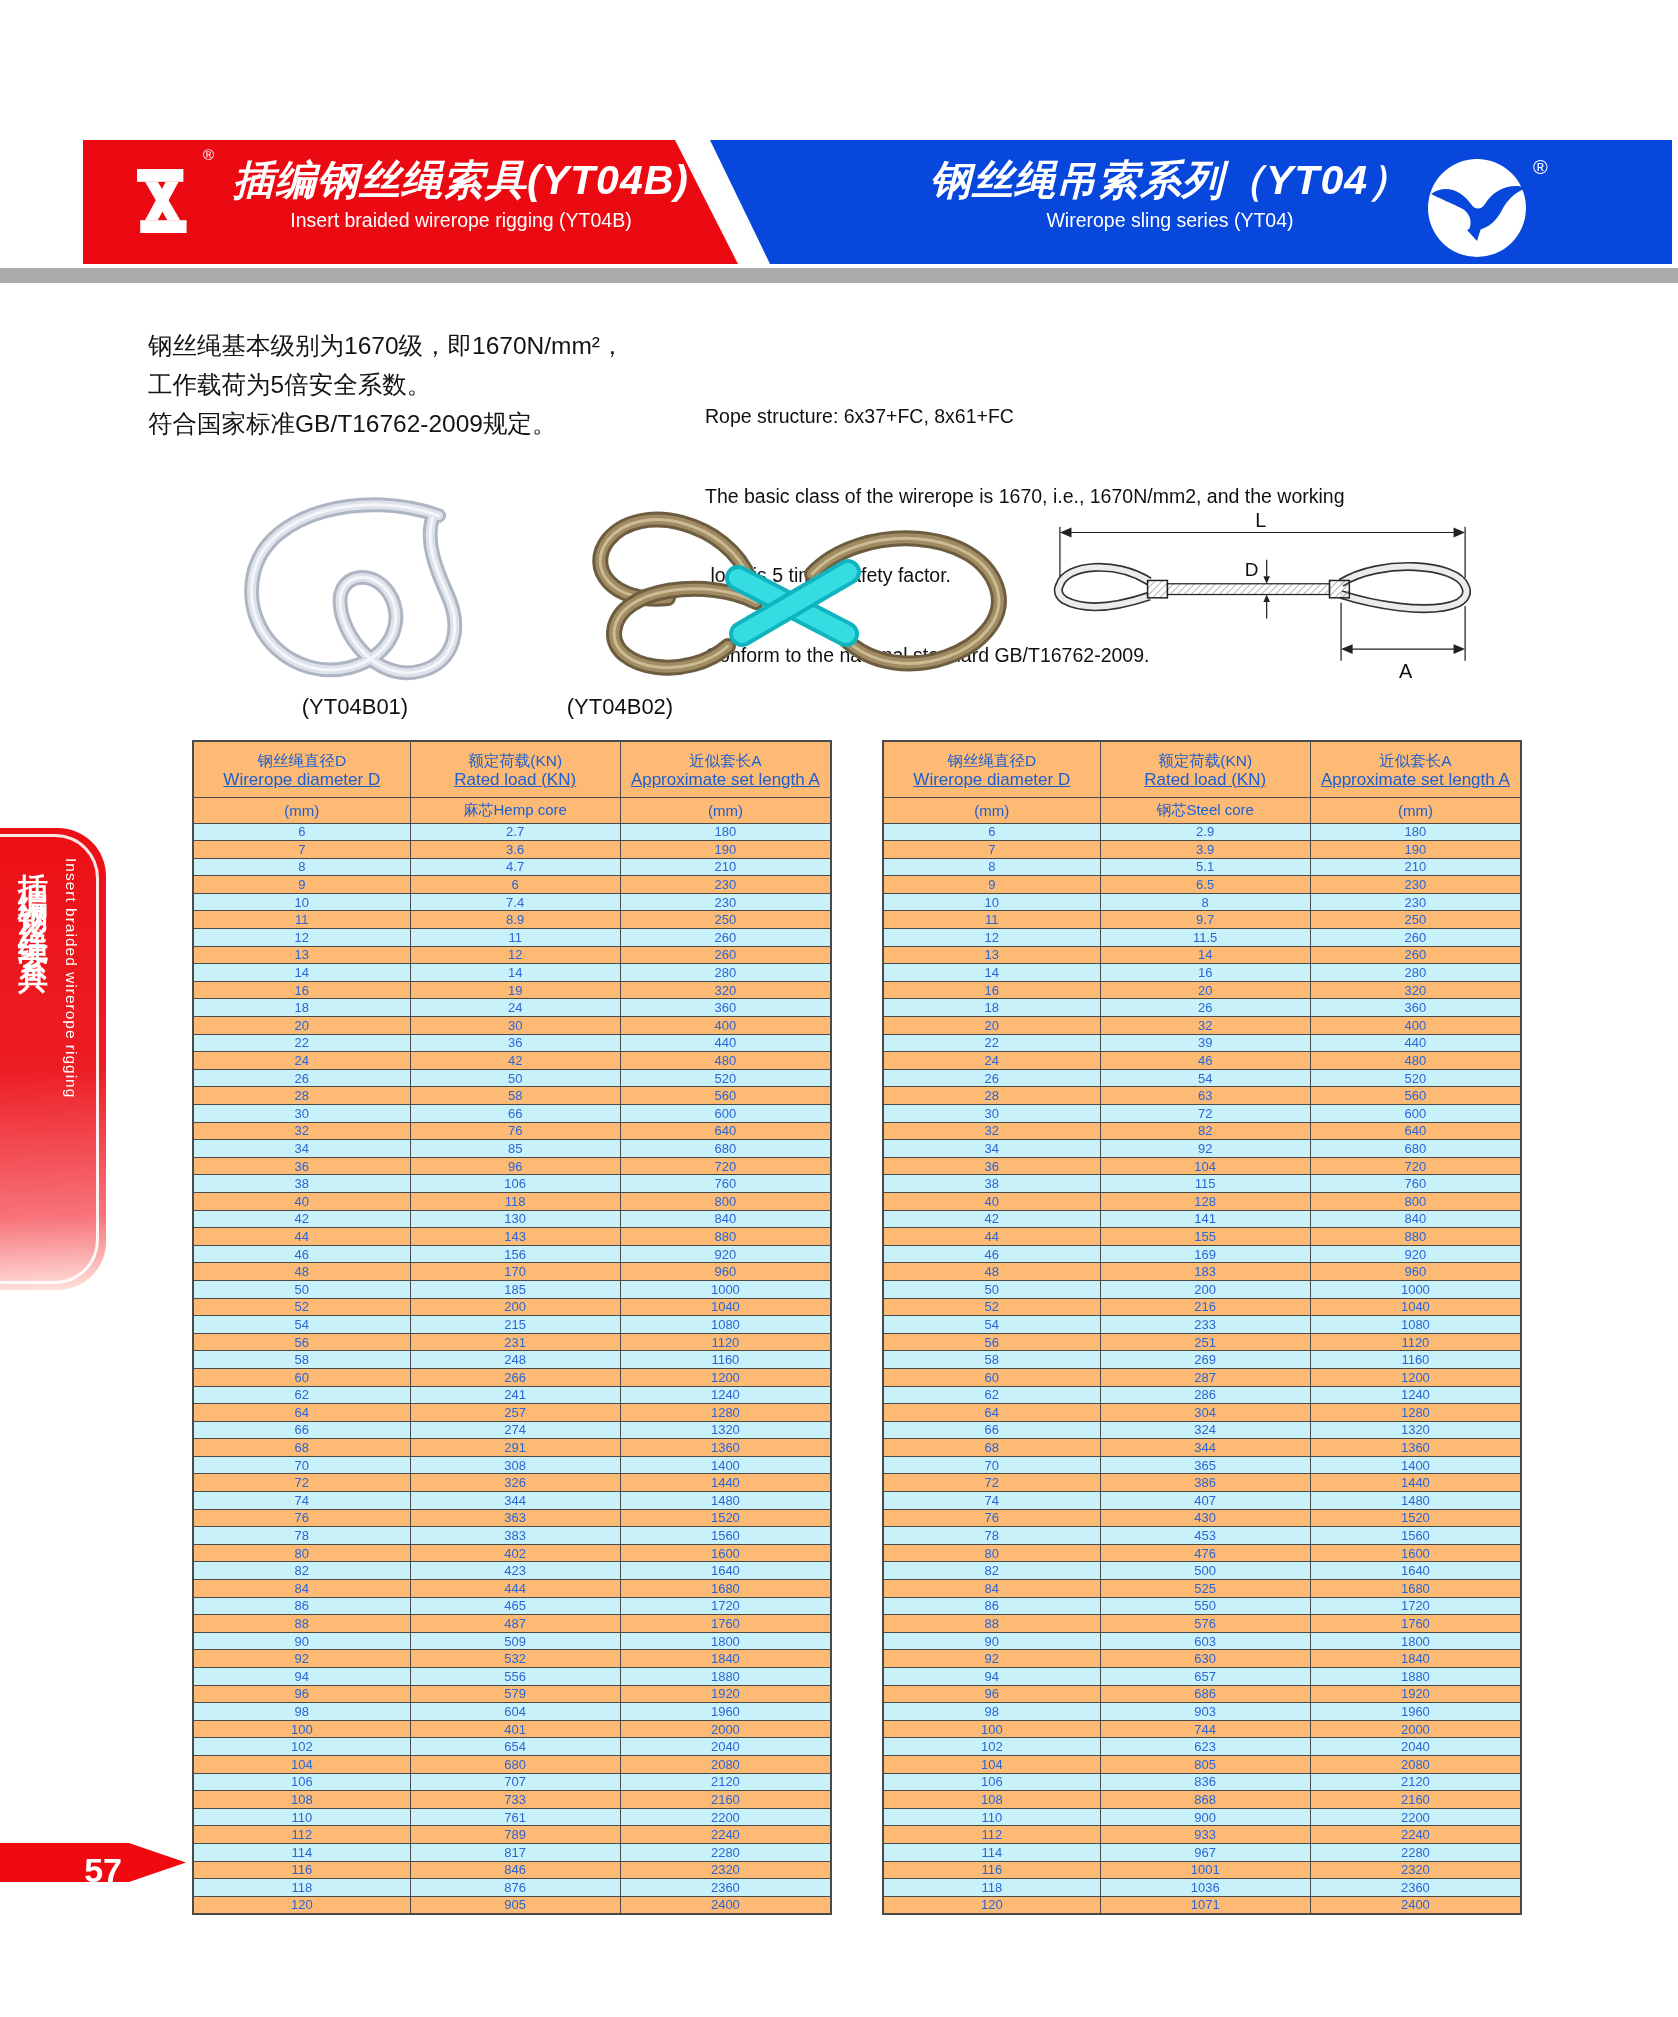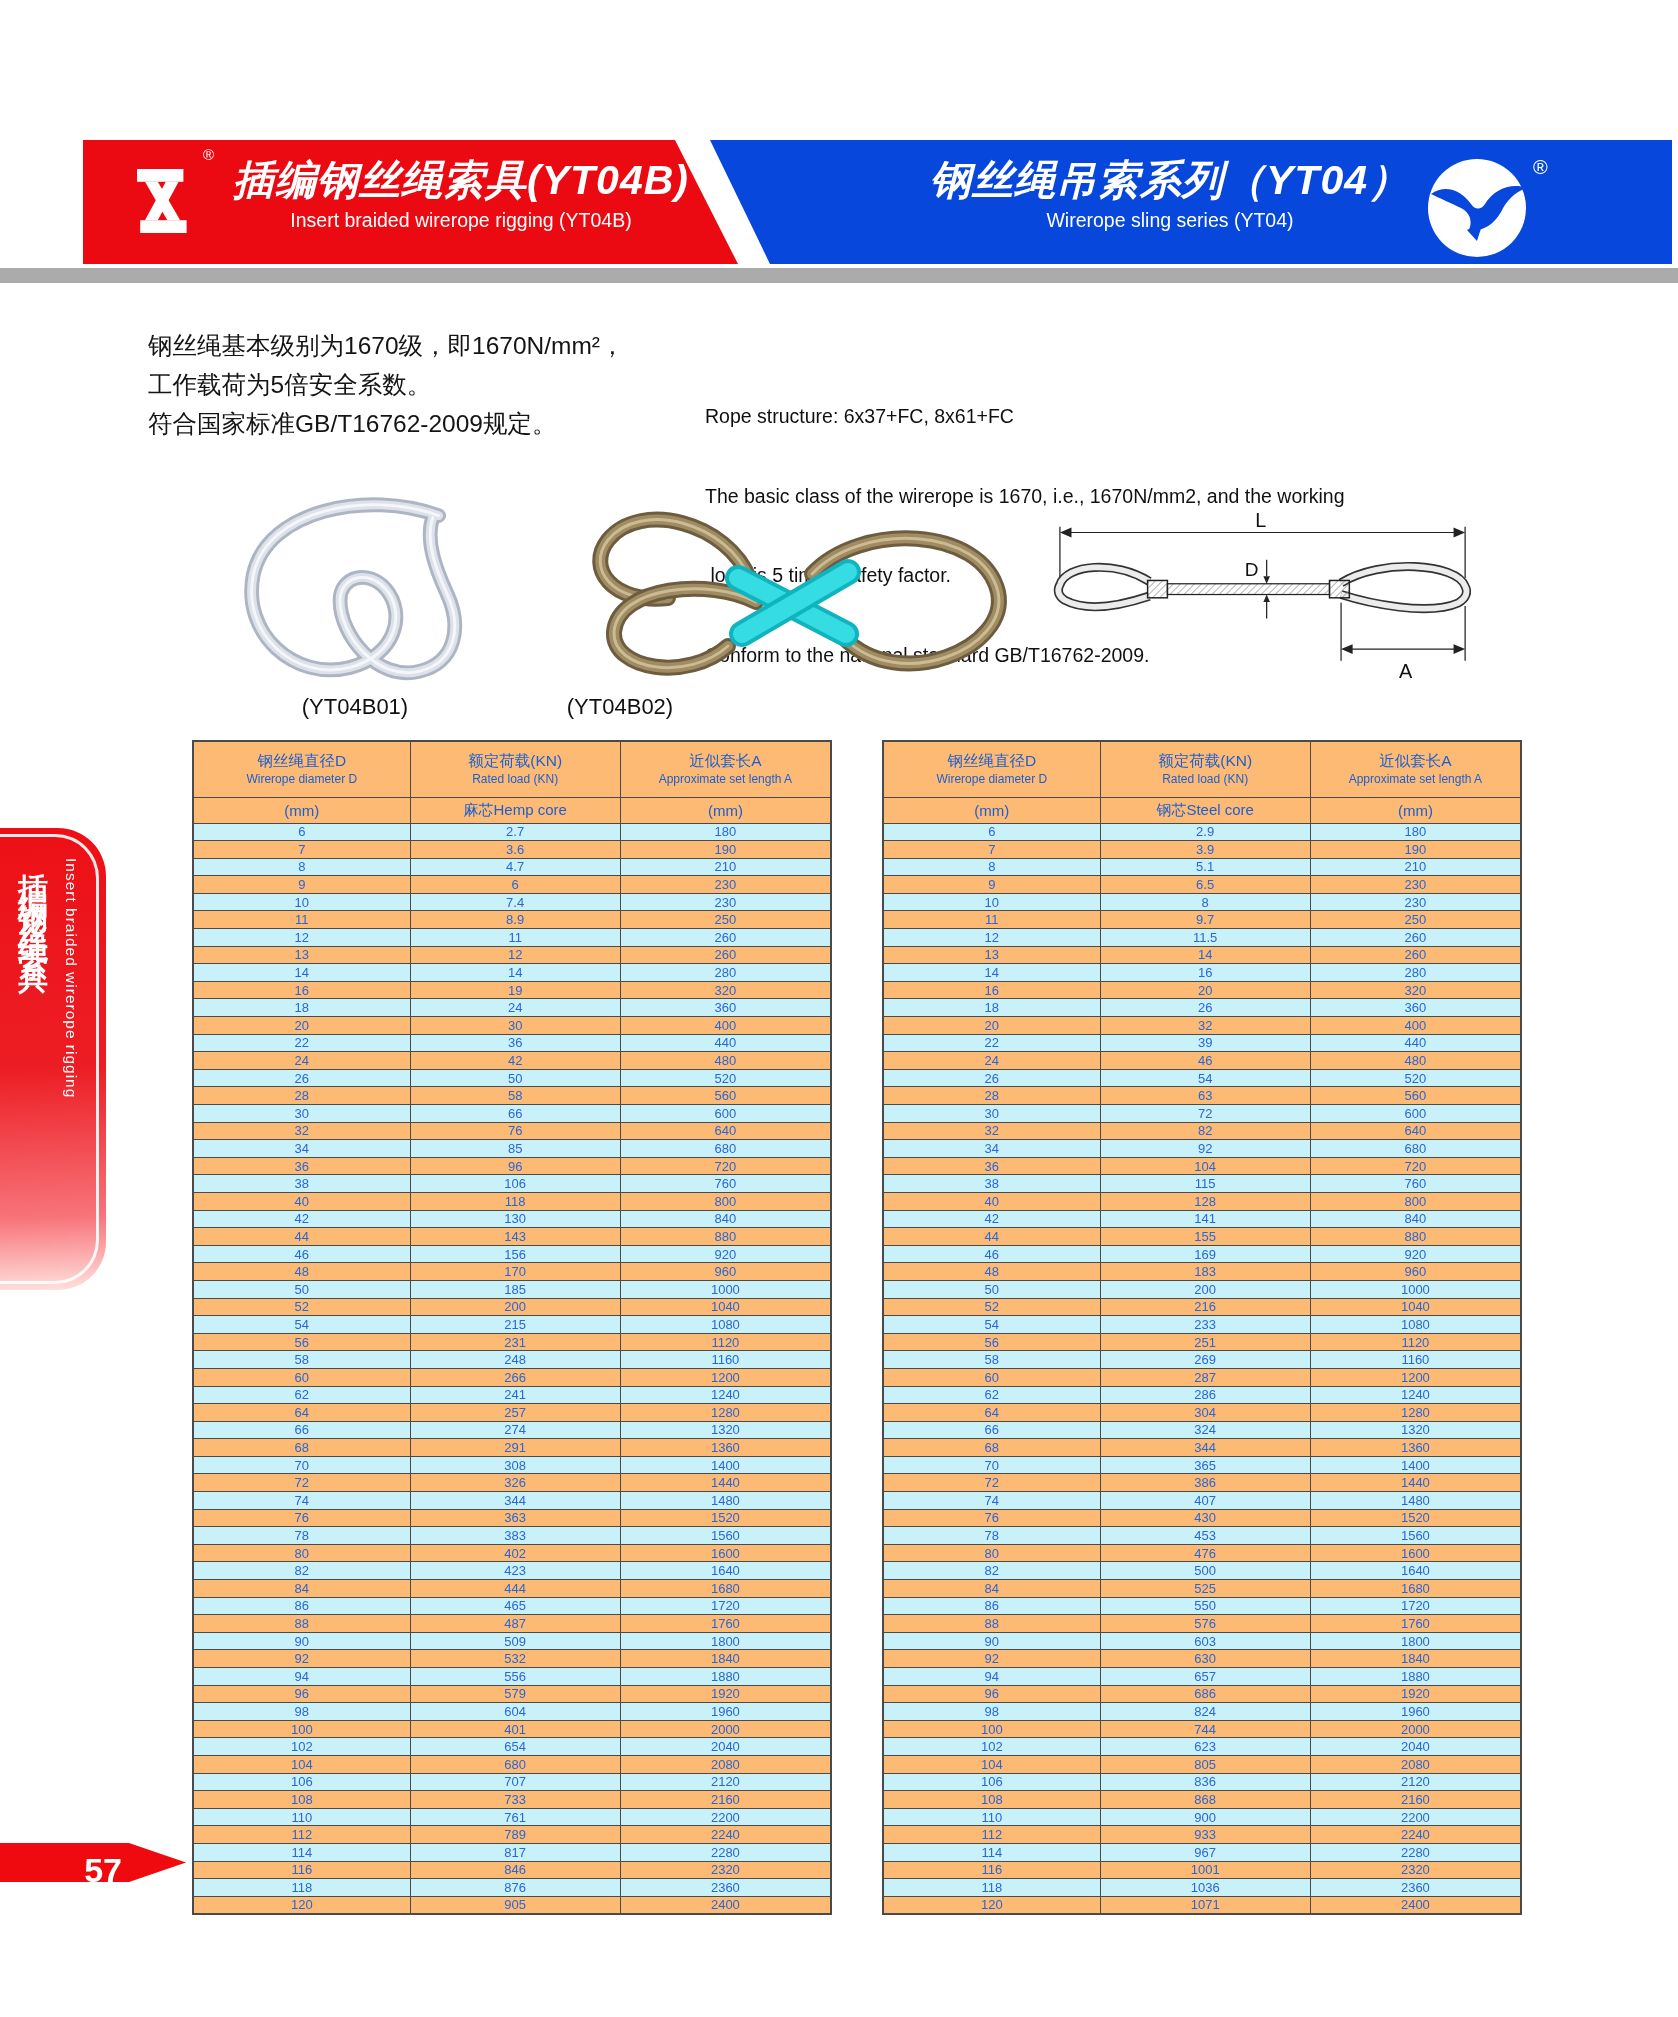--- a/index.html
+++ b/index.html
@@ -29,21 +29,21 @@
   .fig{position:absolute;}
   .caption{position:absolute;width:200px;text-align:center;font-size:22px;color:#111;}
   
   .dtable{border-collapse:collapse;table-layout:fixed;width:640px;background:#fdba74;
     border:2px solid #4a4a4a;}
   .dtable th,.dtable td{border:1px solid #4a4a4a;text-align:center;vertical-align:middle;
     padding:0;font-weight:normal;}
   .dtable thead tr.hd1{height:56px;}
   .dtable thead tr.hd2{height:26px;font-size:15px;color:#1d5fd0;}
   .hd1 .zh{font-size:15.5px;color:#1d5fd0;line-height:20px;}
-  .hd1 .en{font-size:12px;color:#1d5fd0;line-height:17px;}
+  .hd1 .en{font-size:17px;color:#1d5fd0;line-height:17px;text-decoration:underline;}
   .dtable tbody tr{height:17.6px;}
   .dtable tbody td{font-size:13px;color:#2a67d6;line-height:1;}
   .dtable tbody tr:nth-child(odd){background:#c9f1f9;}
   .tbl-left{position:absolute;left:192px;top:740px;}
   .tbl-right{position:absolute;left:882px;top:740px;}
   
   .side-tab{position:absolute;left:0;top:828px;width:106px;height:462px;
     border-radius:0 48px 48px 0;
     background:linear-gradient(178deg,#ec1016 0%,#ed1d24 52%,#f7747a 84%,#ffe2de 100%);}
   .side-tab .arc{position:absolute;top:6px;bottom:6px;left:-30px;right:7px;
@@ -772,21 +772,21 @@
           <td>657</td>
           <td>1880</td>
         </tr>
         <tr>
           <td>96</td>
           <td>686</td>
           <td>1920</td>
         </tr>
         <tr>
           <td>98</td>
-          <td>824</td>
+          <td>903</td>
           <td>1960</td>
         </tr>
         <tr>
           <td>100</td>
           <td>744</td>
           <td>2000</td>
         </tr>
         <tr>
           <td>102</td>
           <td>623</td>

